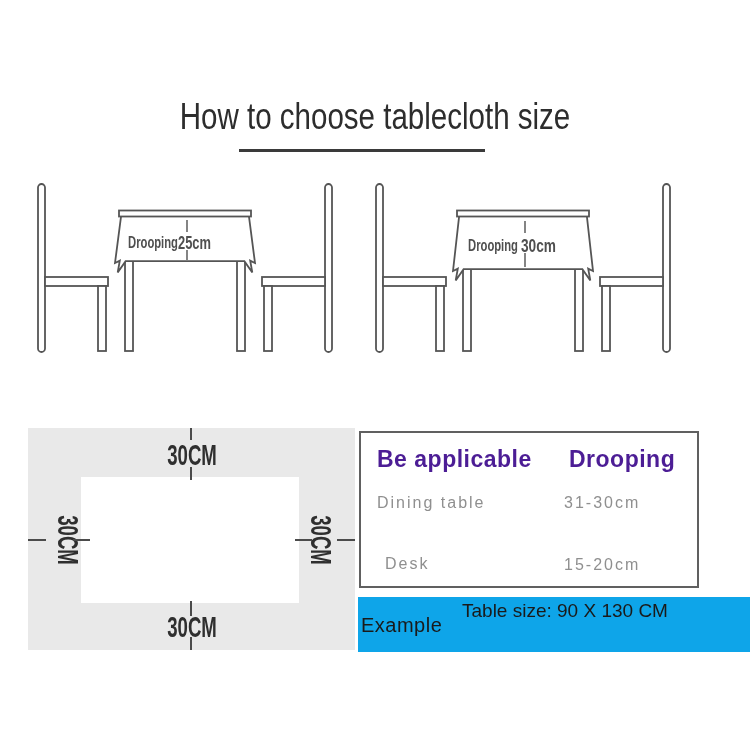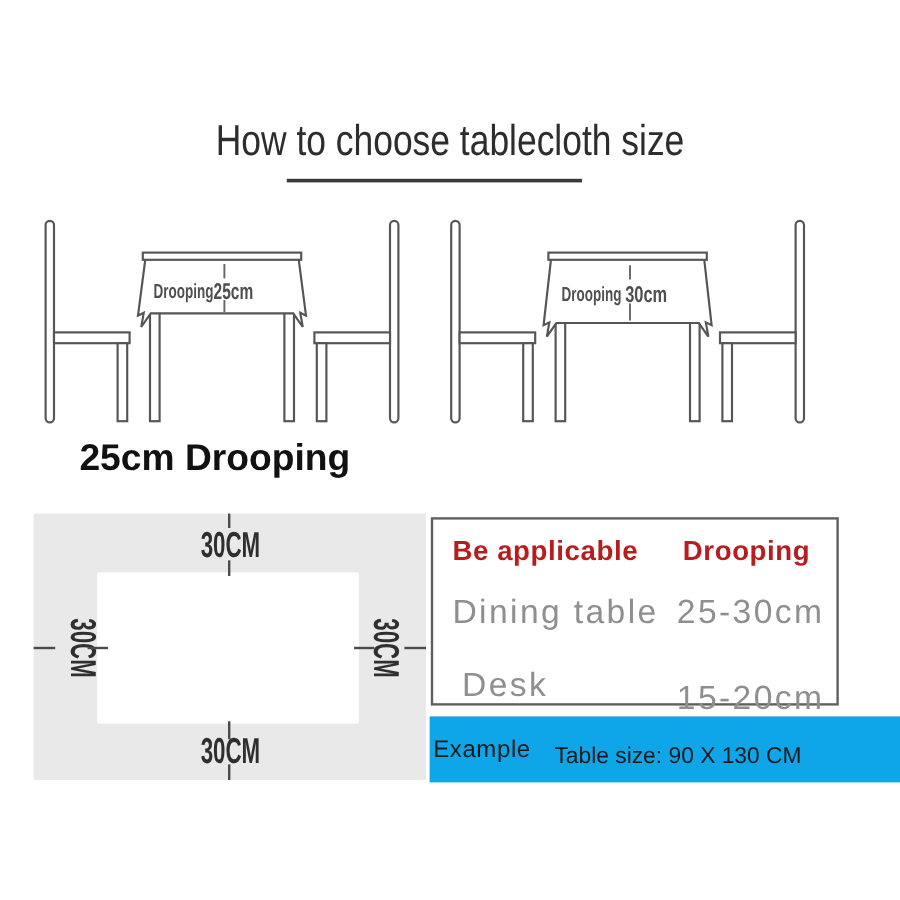--- a/index.html
+++ b/index.html
@@ -36,28 +36,28 @@
   .m-label.rot{transform:translate(-50%,-50%) rotate(90deg) scaleX(0.62);}
   .tick{position:absolute;background:#4b4b4b;}
   .tick.v{width:2px;}
   .tick.h{height:2px;}
   
   .spec-box{
     position:absolute;left:359px;top:431px;width:340px;height:157px;
     border:2px solid #606060;background:#ffffff;box-sizing:border-box;
   }
   .spec-box span{position:absolute;white-space:nowrap;}
-  .spec-head{font-size:23px;font-weight:700;color:#b91c1c;letter-spacing:0.5px;}
-  .spec-cell{font-size:28px;font-weight:400;color:#8f8f8f;letter-spacing:2px;}
+  .spec-head{font-size:23px;font-weight:700;color:#4c1d95;letter-spacing:0.5px;}
+  .spec-cell{font-size:16px;font-weight:400;color:#8f8f8f;letter-spacing:2px;}
   
   .example-bar{position:absolute;left:358px;top:597px;width:416px;height:55px;background:#0ea5e9;padding-left:20px;}
   .example-label{
     position:absolute;left:3px;top:17px;font-size:20px;color:#1a1a1a;letter-spacing:0.5px;white-space:nowrap;
   }
-  .example-line{position:absolute;font-size:19px;color:#1a1a1a;white-space:nowrap;letter-spacing:0px;margin-top:20px;}
+  .example-line{position:absolute;font-size:19px;color:#1a1a1a;white-space:nowrap;letter-spacing:0px;}
   .example-line.l1{left:104px;top:3px;}
   .example-line.l2{left:88px;top:26px;}
 </style>
 </head>
 <body>
 
 <div class="canvas">
 
   <div class="title">How to choose tablecloth size</div>
   <div class="title-underline"></div>
@@ -93,21 +93,20 @@
       <line class="dash" x1="525" y1="221" x2="525" y2="233"></line>
       <line class="dash" x1="525" y1="253" x2="525" y2="267"></line>
     </g>
 
     <text class="svg-txt" x="128" y="248" font-size="17" textLength="50" lengthAdjust="spacingAndGlyphs">Drooping</text>
     <text class="svg-txt" x="178" y="249" font-size="19" textLength="33" lengthAdjust="spacingAndGlyphs">25cm</text>
     <text class="svg-txt" x="468" y="251" font-size="17" textLength="50" lengthAdjust="spacingAndGlyphs">Drooping</text>
     <text class="svg-txt" x="521" y="252" font-size="19" textLength="35" lengthAdjust="spacingAndGlyphs">30cm</text>
   </svg>
 
-  <div class="caption" style="left:179px">25cm Drooping</div>
 
   <div class="margin-panel">
     <div class="white-rect"></div>
 
     <div class="m-label" style="left:164px;top:27px">30CM</div>
     <div class="m-label" style="left:164px;top:199px">30CM</div>
     <div class="m-label rot" style="left:40px;top:112px">30CM</div>
     <div class="m-label rot" style="left:293px;top:112px">30CM</div>
 
     <div class="tick v" style="left:162px;top:0px;height:12px"></div>
@@ -117,23 +116,23 @@
     <div class="tick h" style="left:0px;top:111px;width:18px"></div>
     <div class="tick h" style="left:45px;top:111px;width:17px"></div>
     <div class="tick h" style="left:267px;top:111px;width:17px"></div>
     <div class="tick h" style="left:309px;top:111px;width:18px"></div>
   </div>
 
   <div class="spec-box">
     <span class="spec-head" style="left:16px;top:13px">Be applicable</span>
     <span class="spec-head" style="left:208px;top:13px">Drooping</span>
     <span class="spec-cell" style="left:16px;top:61px">Dining table</span>
-    <span class="spec-cell" style="left:203px;top:61px">25-30cm</span>
+    <span class="spec-cell" style="left:203px;top:61px">31-30cm</span>
     <span class="spec-cell" style="left:24px;top:122px">Desk</span>
-    <span class="spec-cell" style="left:203px;top:133px">15-20cm</span>
+    <span class="spec-cell" style="left:203px;top:123px">15-20cm</span>
   </div>
 
   <div class="example-bar">
     <span class="example-label">Example</span>
     <div class="example-line l1">Table size:  90 X 130 CM</div>
   </div>
 
 </div>
 
 </body></html>

